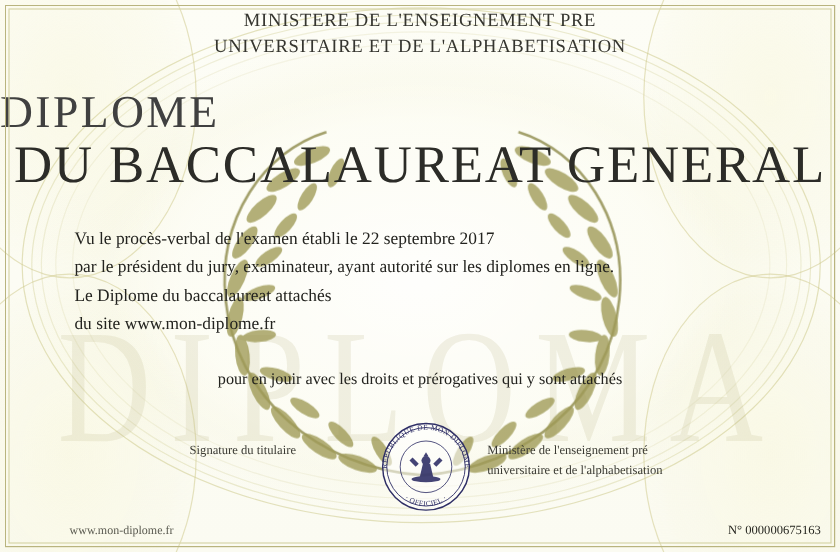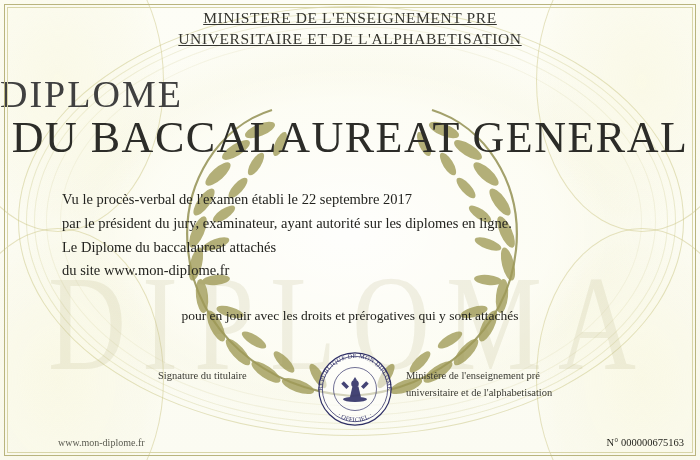--- a/index.html
+++ b/index.html
@@ -90,21 +90,20 @@
   
   .header {
     position: absolute;
     left: 0; right: 0;
     top: 8px;
     text-align: center;
     line-height: 1.35;
     font-size: 15.5px;
     letter-spacing: 0.6px;
     color: #35352f;
-    text-decoration: underline;
   }
   .header div { white-space: nowrap; }
 
   .title-1 {
     position: absolute;
     left: 0; right: 0;
     top: 72px;
     text-align: left;
     font-size: 38px;
     letter-spacing: 2px;

